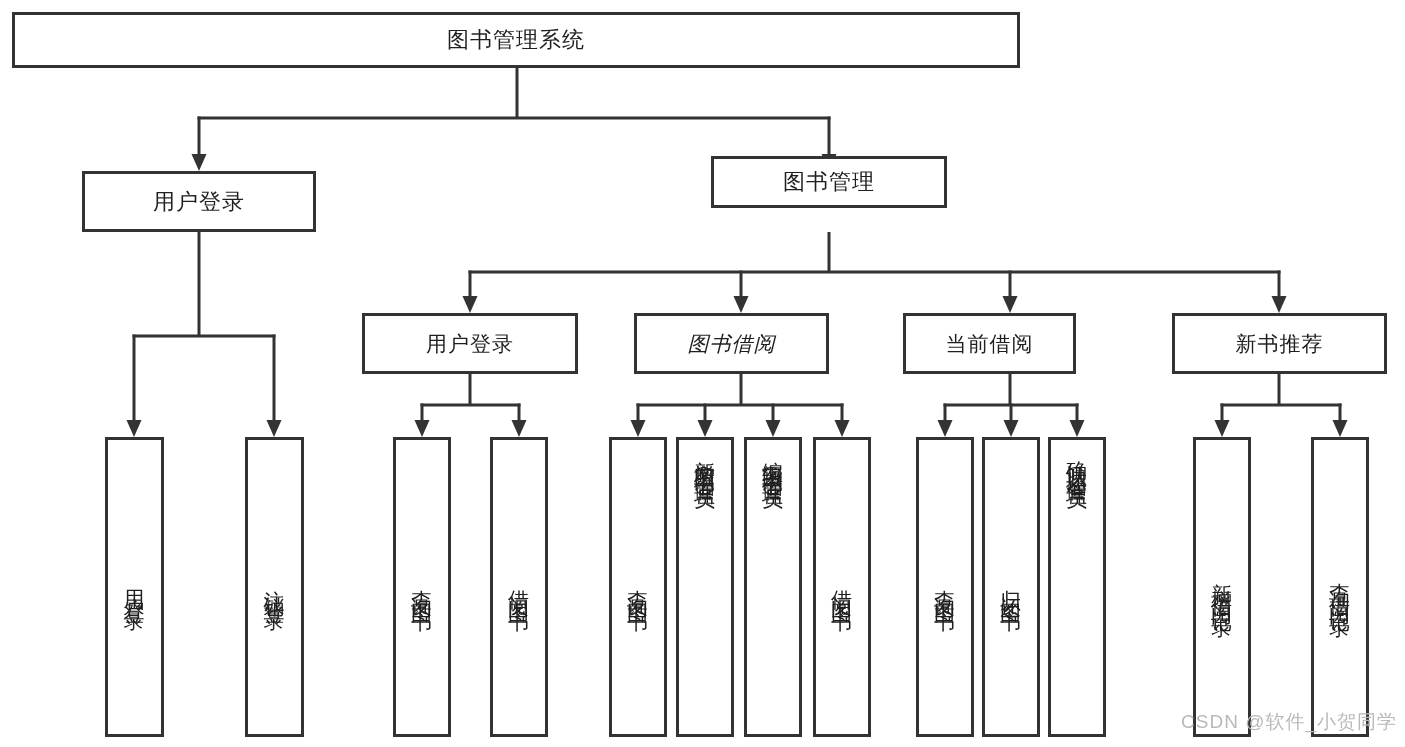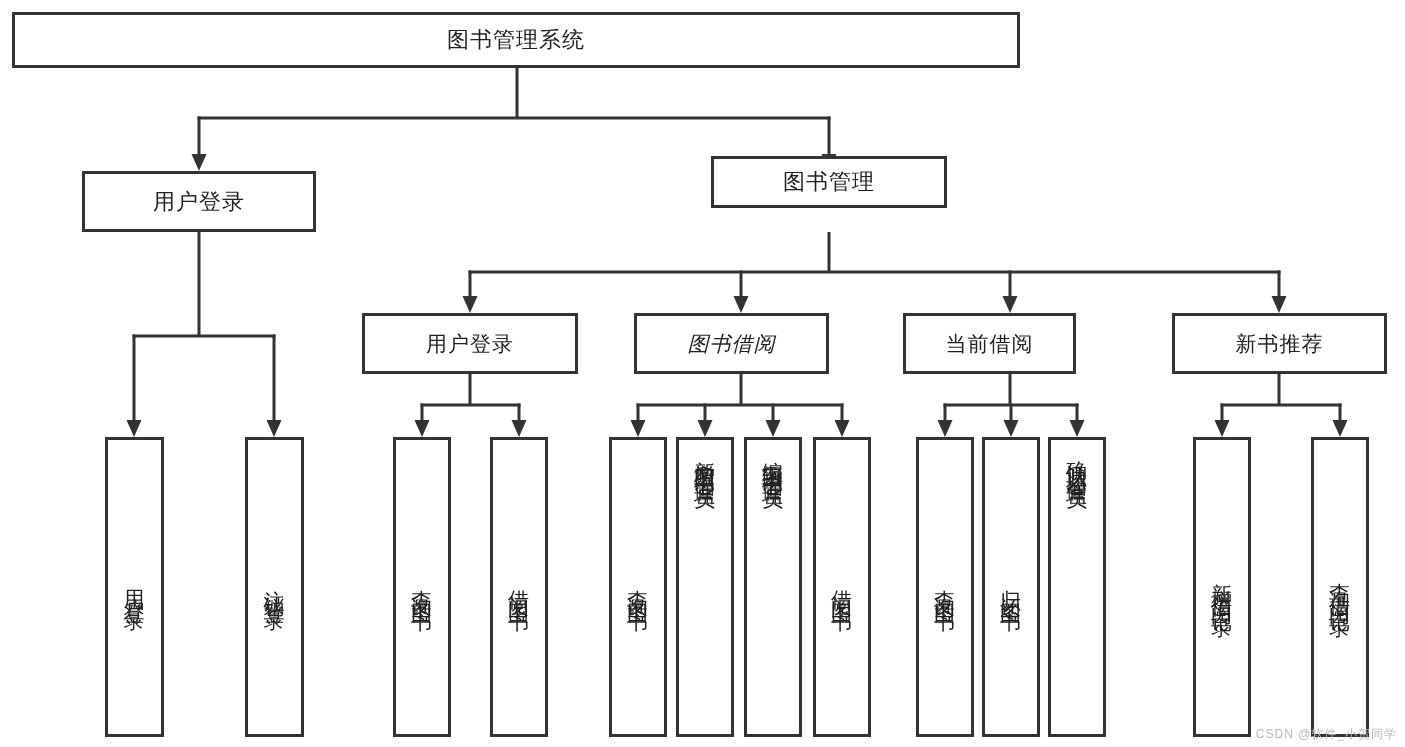--- a/index.html
+++ b/index.html
@@ -83,22 +83,22 @@
   #leaf-7  { left: 813px;  }
   #leaf-8  { left: 916px;  }
   #leaf-9  { left: 982px;  }
   #leaf-10 { left: 1048px; }
   #leaf-11 { left: 1193px; }
   #leaf-12 { left: 1311px; }
 
   #watermark {
     position: absolute;
     right: 8px;
-    bottom: 4px;
-    font-size: 12px;
+    bottom: 12px;
+    font-size: 19px;
     color: #b9b9b9;
     letter-spacing: 1px;
     z-index: 5;
   }
 </style>
 </head>
 <body>
 
 <div id="canvas">
 

